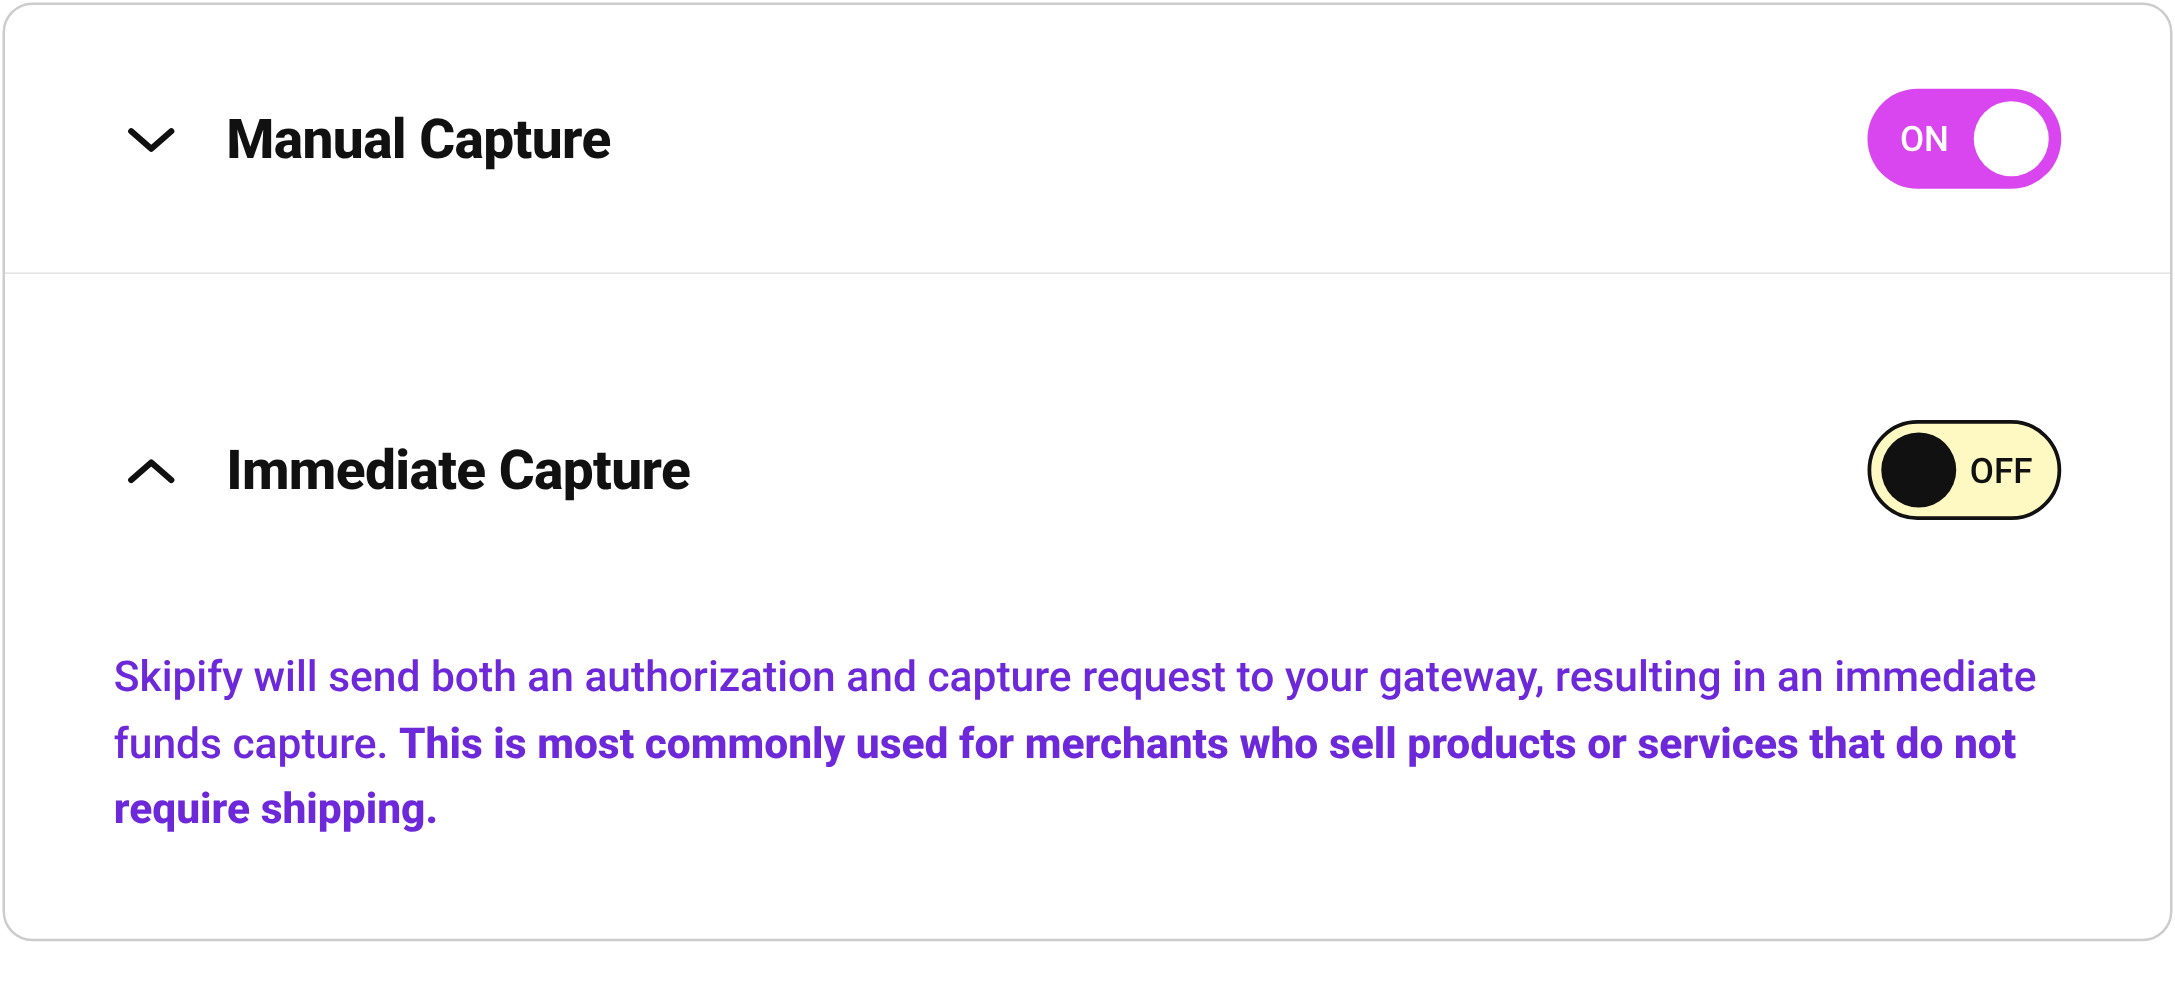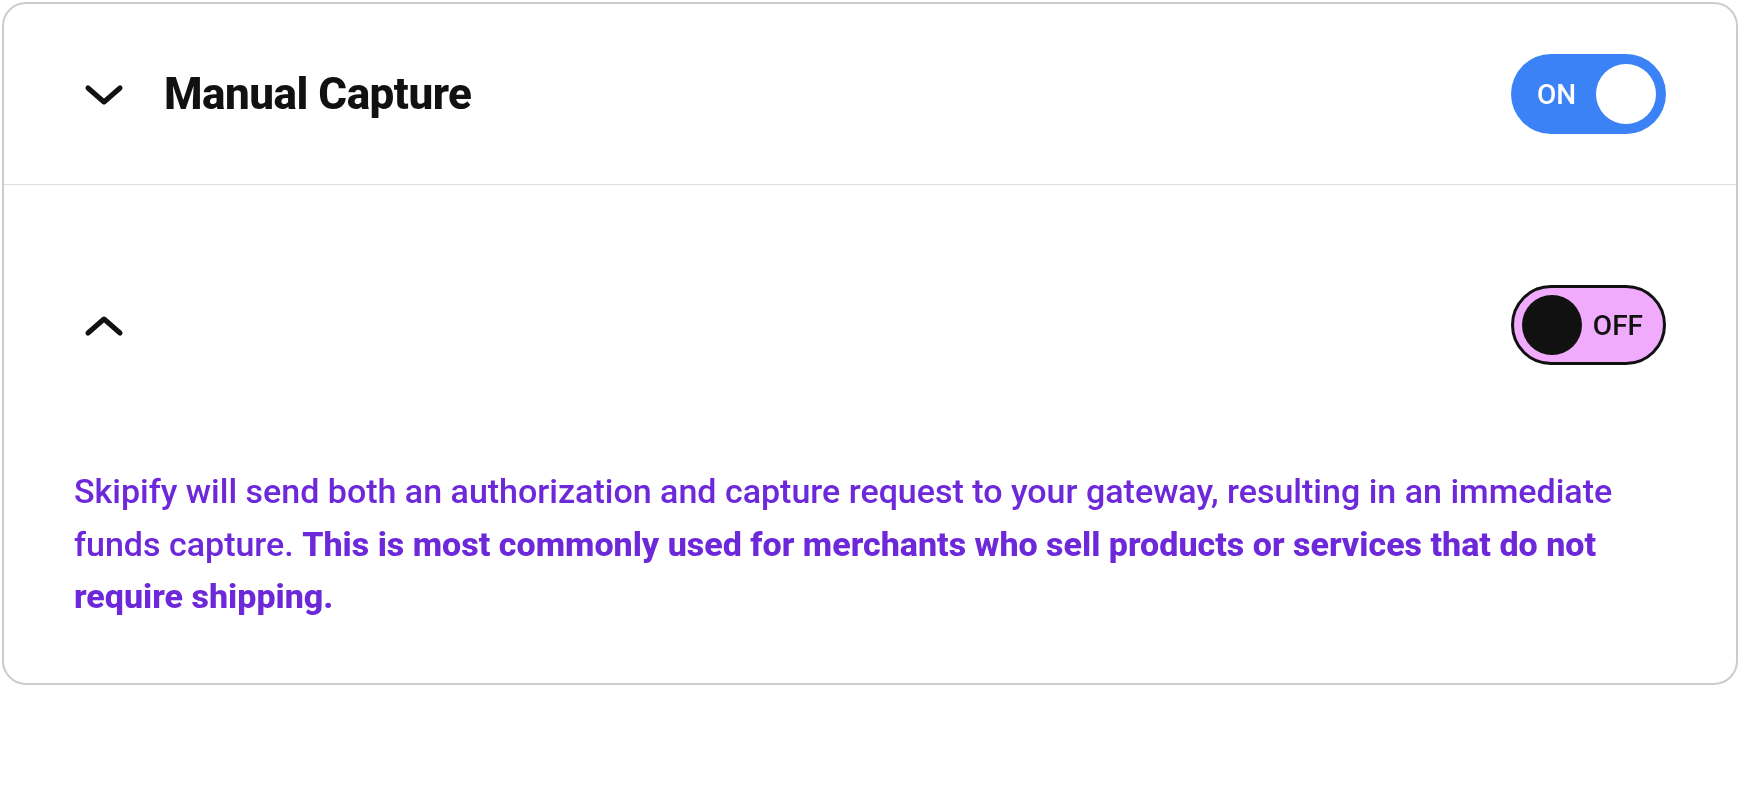--- a/index.html
+++ b/index.html
@@ -14,21 +14,21 @@
       height: 788px;
     }
     .container {
       border: 2px solid #ccc;
       border-radius: 24px;
       margin: 2px;
       width: 1736px;
       overflow: hidden;
     }
     .section {
-      padding: 0;
+      padding: 17px;
     }
     .section-header {
       display: flex;
       align-items: center;
       justify-content: space-between;
       padding: 50px 70px 50px 80px;
     }
     .section-header.expanded {
       padding: 100px 70px 70px 80px;
     }
@@ -57,24 +57,24 @@
     .toggle {
       position: relative;
       width: 155px;
       height: 80px;
       border-radius: 50px;
       cursor: pointer;
       display: flex;
       align-items: center;
     }
     .toggle.on {
-      background: #3b82f6;
+      background: #d946ef;
     }
     .toggle.off {
-      background: #f0abfc;
+      background: #fef9c3;
       border: 3px solid #111;
     }
     .toggle-knob {
       width: 60px;
       height: 60px;
       border-radius: 50%;
       position: absolute;
     }
     .toggle.on .toggle-knob {
       background: #fff;
@@ -140,20 +140,21 @@
   <div class="divider"></div>
 
   <div class="section">
     <div class="section-header expanded">
       <div class="header-left">
         <span class="chevron">
           <svg viewBox="0 0 40 24" fill="none" stroke="#111" stroke-width="5" stroke-linecap="round" stroke-linejoin="round">
             <polyline points="4,20 20,6 36,20"></polyline>
           </svg>
         </span>
+        <span class="section-title">Immediate Capture</span>
       </div>
       <div class="toggle off">
         <span class="toggle-knob"></span>
         <span class="toggle-label">OFF</span>
       </div>
     </div>
     <div class="section-body">
       <p class="description">
         <span>Skipify will send both an authorization and capture request to your gateway, resulting in an immediate funds capture. </span><span class="bold">This is most commonly used for merchants who sell products or services that do not require shipping.</span>
       </p>

